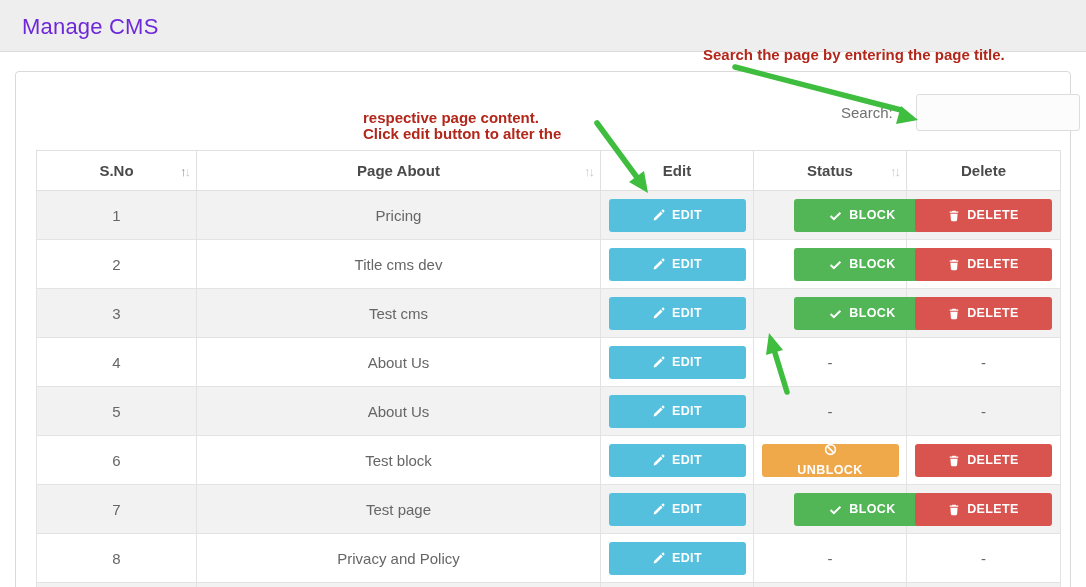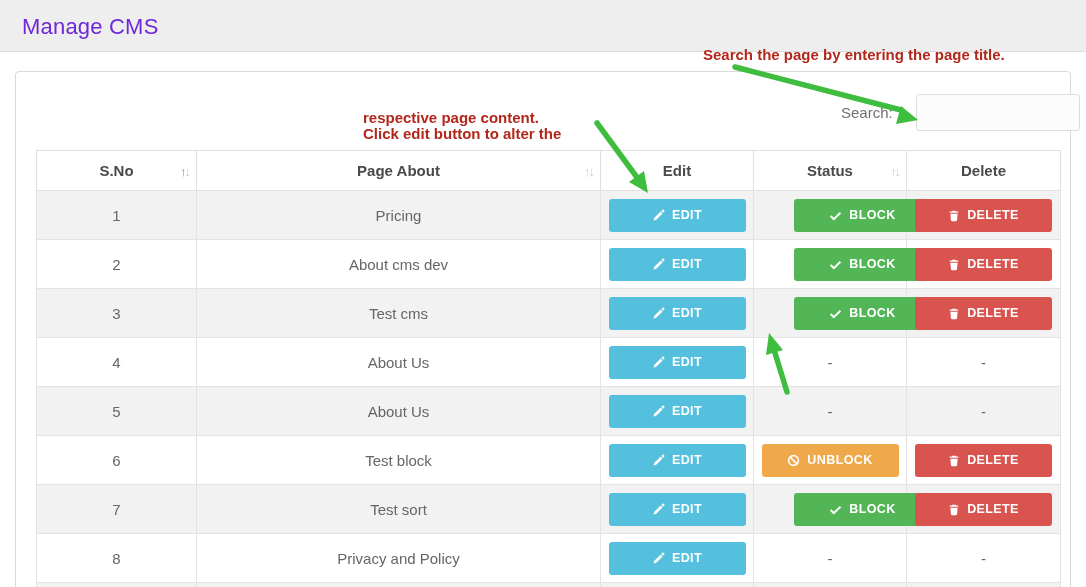--- a/index.html
+++ b/index.html
@@ -52,21 +52,21 @@
   tr.odd td { background: #f2f2f2; }
   tr.even td { background: #ffffff; }
   .btn {
     display: inline-flex; align-items: center; justify-content: center; gap: 7px;
     width: 137px; height: 33px; border: none; border-radius: 3px;
     color: #ffffff; font-size: 12.5px; font-weight: 700; letter-spacing: .4px;
     cursor: pointer; font-family: inherit; vertical-align: middle;
   }
   .btn-edit    { background: var(--edit-color, #54c0de); }
   .btn-block   { background: var(--block-color, #52b556); margin-left: 40px; }
-  .btn-unblock { background: var(--unblock-color, #f0a94a); }
+  .btn-unblock { background: var(--unblock-color, #f0a94a); flex-direction: column; }
   .btn-delete  { background: var(--delete-color, #d9534f); }
   .icon { display: inline-flex; }
   .icon svg { display: block; }
   .note {
     position: absolute; color: var(--note-color, #b3271b);
     font-size: 15px; font-weight: 700; line-height: 16px; z-index: 5;
     white-space: nowrap;
   }
   #note-search { left: 703px; top: 47px; }
   #note-edit   { left: 363px; top: 110px; }
@@ -131,21 +131,21 @@
             <span class="icon">
               <svg width="12" height="13" viewBox="0 0 16 16" fill="#fff">
                 <path d="M5.8 1.5h4.4l.6 1.2h2.9v1.7H2.3V2.7h2.9l.6-1.2zM3.2 5.6h9.6l-.7 8.5c-.1.8-.7 1.4-1.5 1.4H5.4c-.8 0-1.4-.6-1.5-1.4l-.7-8.5z"></path>
               </svg>
             </span>
             <span>DELETE</span>
           </button></td>
       </tr>
       <tr class="even">
         <td>2</td>
-        <td>About cms dev</td>
+        <td>Title cms dev</td>
         <td><button class="btn btn-edit">
             <span class="icon">
               <svg width="13" height="13" viewBox="0 0 16 16" fill="#fff">
                 <path d="M12.9 0.9c.4-.4 1-.4 1.4 0l.9.9c.4.4.4 1 0 1.4l-1.4 1.4-2.3-2.3 1.4-1.4zM10.7 3.1l2.3 2.3-8.1 8.1-2.9.6.6-2.9 8.1-8.1z"></path>
               </svg>
             </span>
             <span>EDIT</span>
           </button></td>
         <td><button class="btn btn-block">
             <span class="icon">
@@ -244,21 +244,21 @@
             <span class="icon">
               <svg width="12" height="13" viewBox="0 0 16 16" fill="#fff">
                 <path d="M5.8 1.5h4.4l.6 1.2h2.9v1.7H2.3V2.7h2.9l.6-1.2zM3.2 5.6h9.6l-.7 8.5c-.1.8-.7 1.4-1.5 1.4H5.4c-.8 0-1.4-.6-1.5-1.4l-.7-8.5z"></path>
               </svg>
             </span>
             <span>DELETE</span>
           </button></td>
       </tr>
       <tr class="odd">
         <td>7</td>
-        <td>Test sort</td>
+        <td>Test page</td>
         <td><button class="btn btn-edit">
             <span class="icon">
               <svg width="13" height="13" viewBox="0 0 16 16" fill="#fff">
                 <path d="M12.9 0.9c.4-.4 1-.4 1.4 0l.9.9c.4.4.4 1 0 1.4l-1.4 1.4-2.3-2.3 1.4-1.4zM10.7 3.1l2.3 2.3-8.1 8.1-2.9.6.6-2.9 8.1-8.1z"></path>
               </svg>
             </span>
             <span>EDIT</span>
           </button></td>
         <td><button class="btn btn-block">
             <span class="icon">

